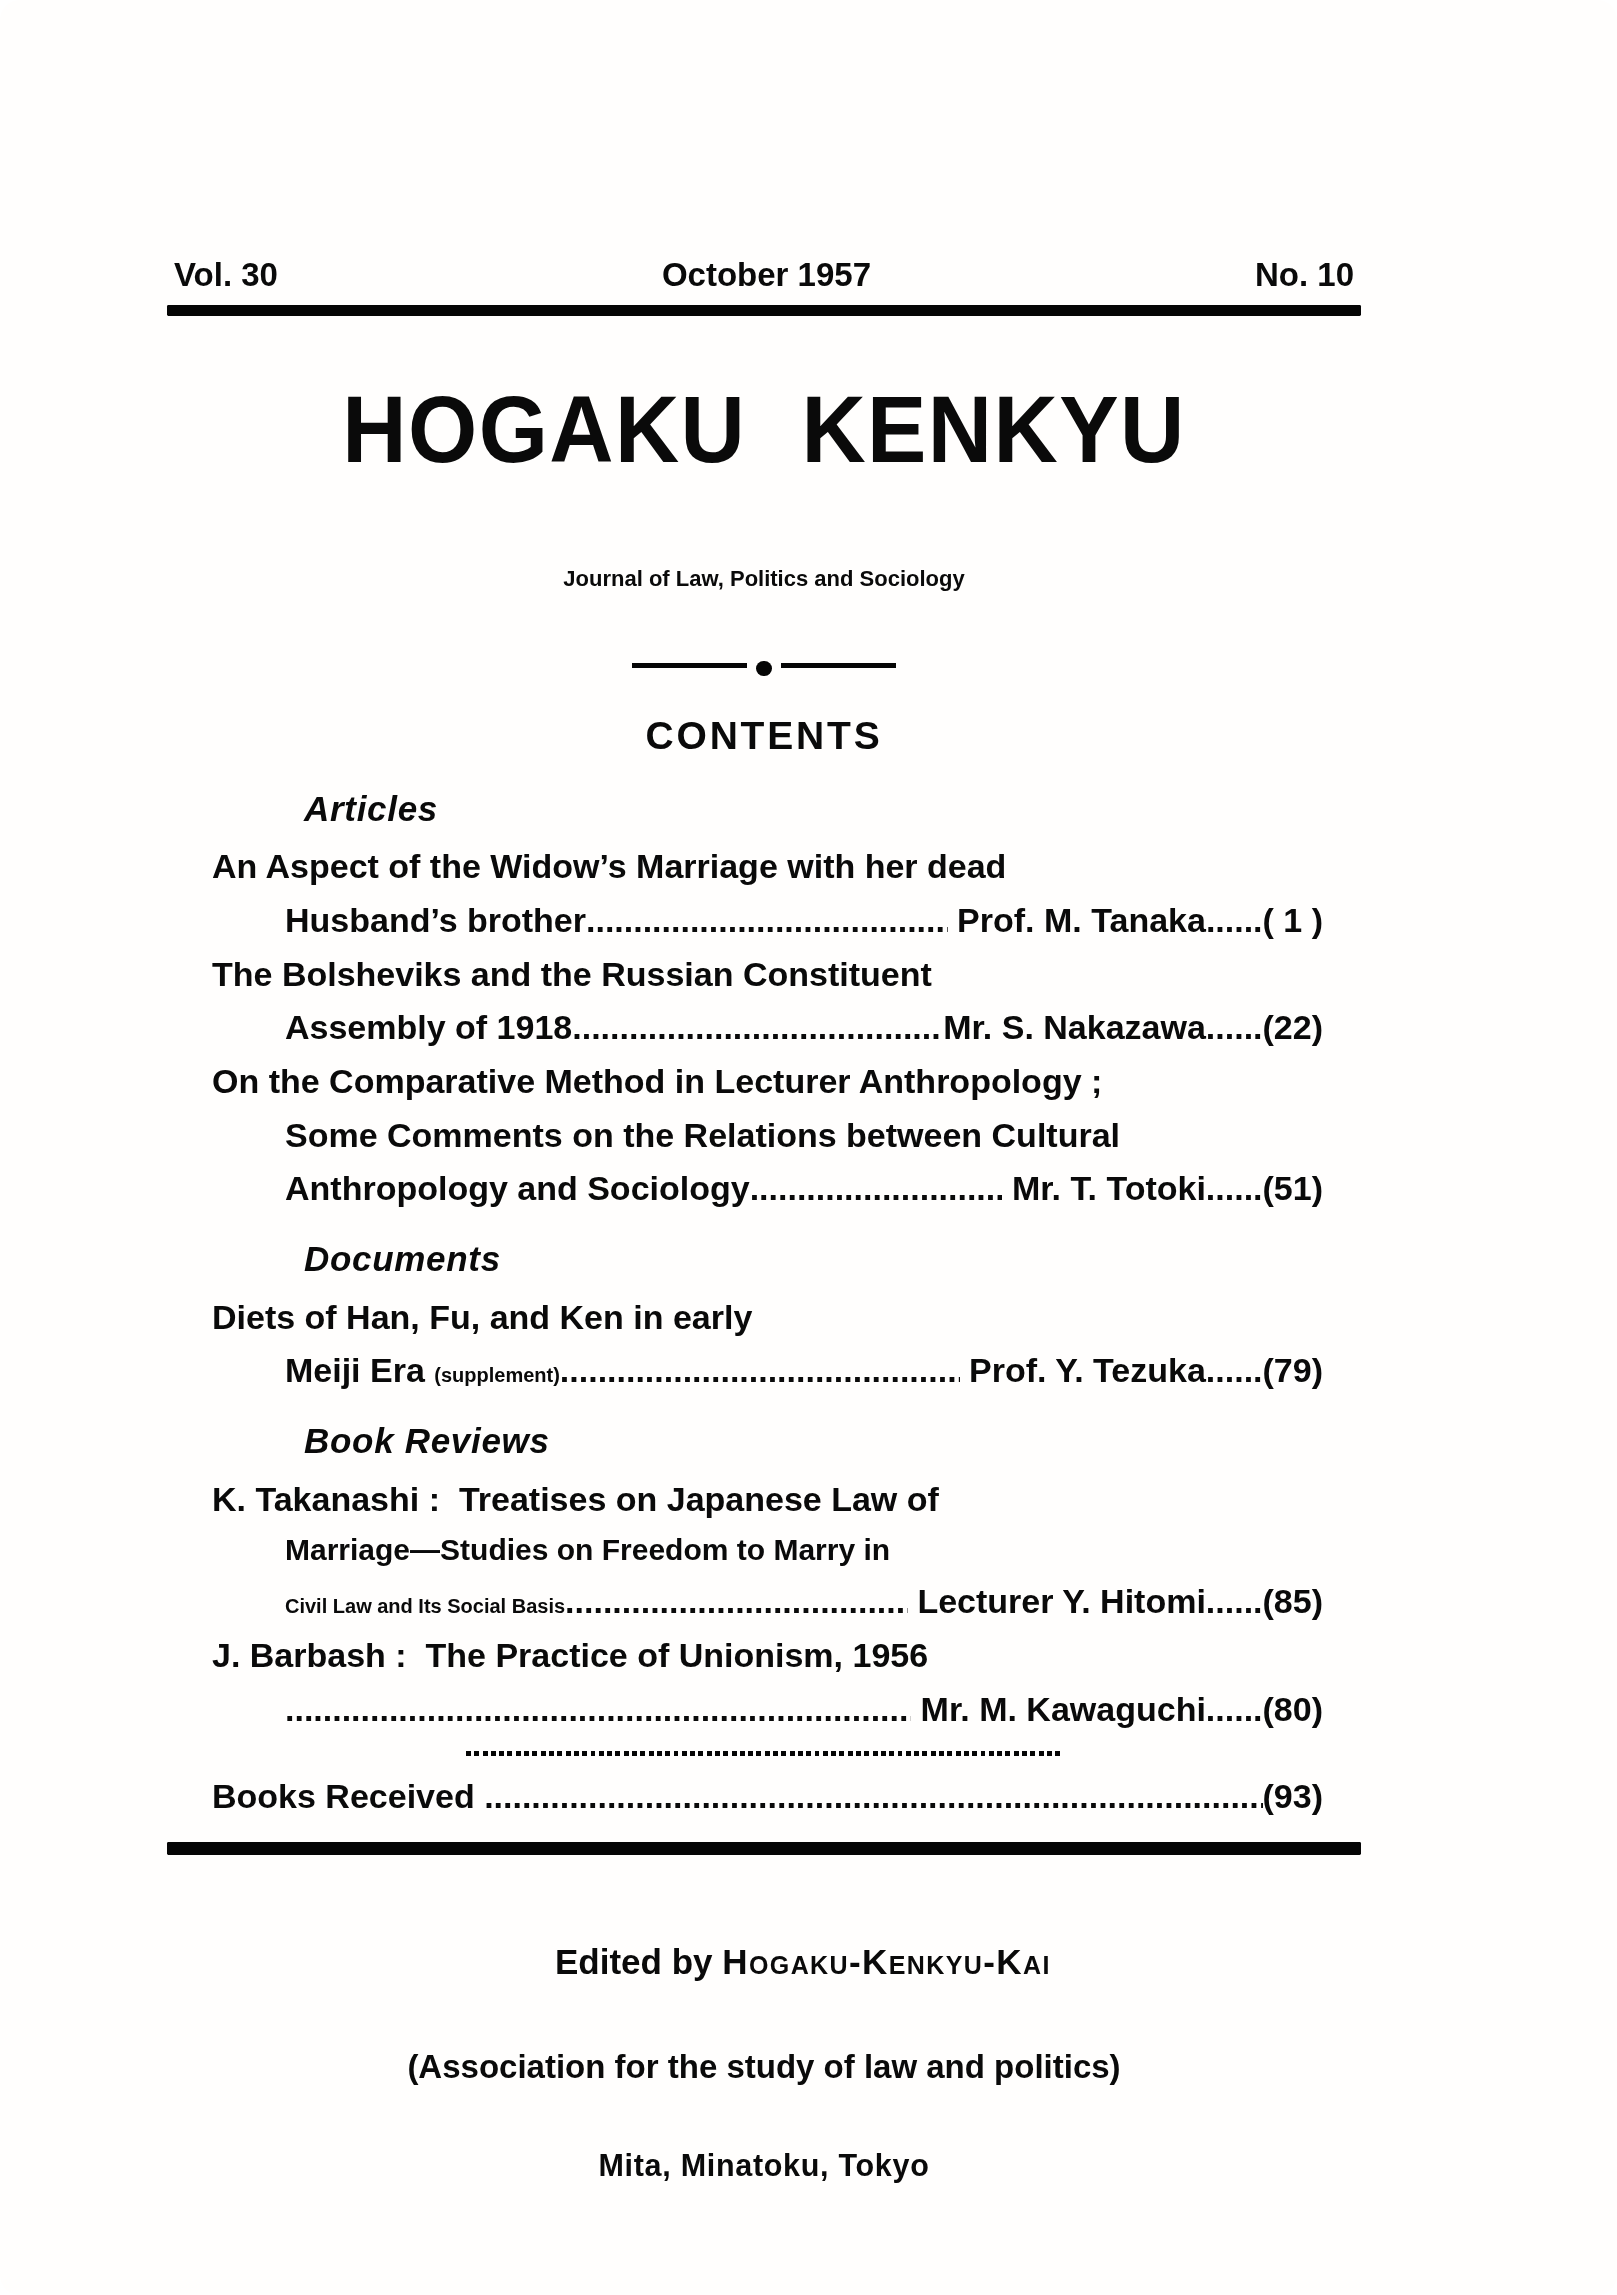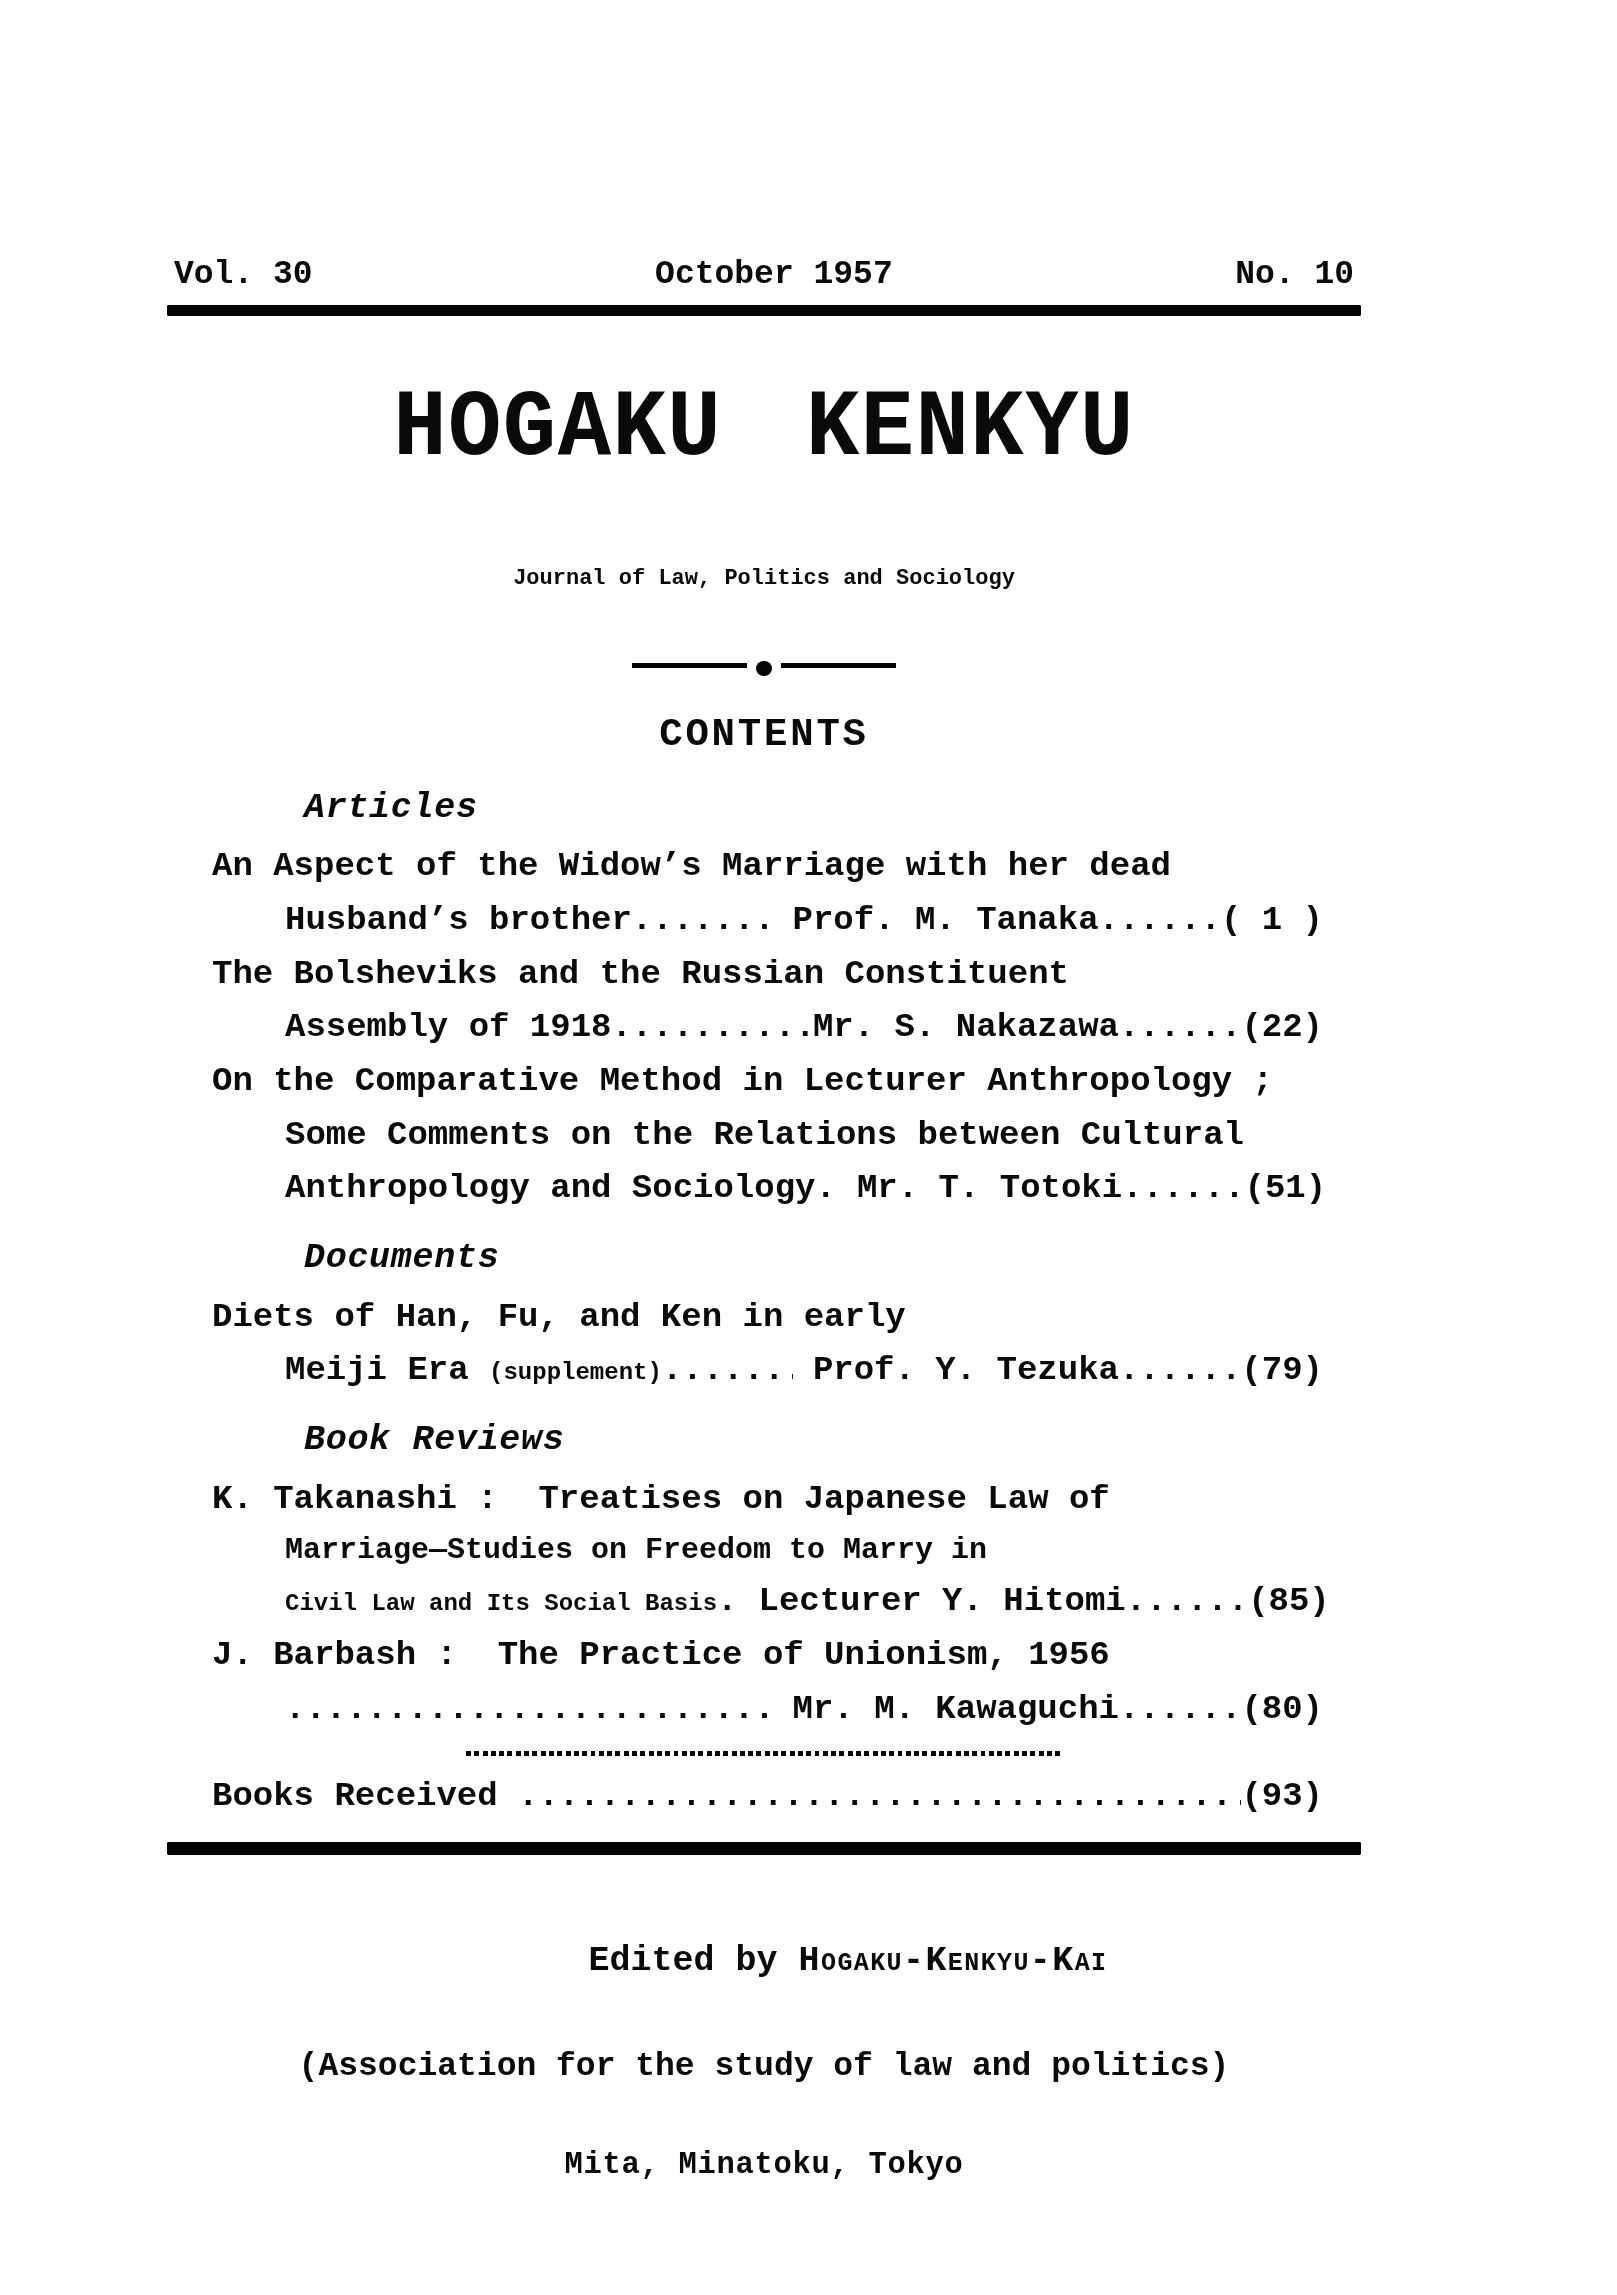--- a/index.html
+++ b/index.html
@@ -1,18 +1,18 @@
 <!DOCTYPE html>
 <html style="font-size:11px"><head>
 <meta charset="utf-8">
 <style>
   html,body { margin:0; padding:0; background:#ffffff; }
   .page {
     position:relative; width:1617px; height:2295px; background:#fffefd;
-    font-family:Liberation Mono, monospace;
+    font-family:Liberation Sans, sans-serif;
     font-weight:700; color:#0a0a0a; overflow:hidden;border-radius:20px;
   }
   .content { margin-left:167px; width:1194px; padding-top:258px; }
 
   
   .masthead { display:flex; justify-content:space-between; align-items:baseline;
               font-size:33px; line-height:1; padding:0 7px; }
   .rule { background:#050505; }
   .top-rule { height:11px; margin-top:14px; border-radius:1.4px; }
   .bottom-rule { height:12.5px; margin-top:29px; border-radius:1.4px; }
@@ -31,21 +31,21 @@
   
   .section-heading { font-style:italic; font-size:35px; line-height:1;
                      margin:36px 0 23.6px 137px; letter-spacing:0.7px; }
   .toc-entry { margin-top:20px; }
   .toc-line { font-size:34px; line-height:1; margin-top:19.4px; white-space:pre; }
   .first { margin-left:45px; }
   .cont  { margin-left:118px; }
   .leader-line { display:flex; align-items:baseline; padding-right:38px; }
   .leader-line > span { flex:0 0 auto; }
   .leader { flex:1 1 0 !important; min-width:21px; overflow:hidden; }
-  .small { font-size:24px;text-align:right; }
+  .small { font-size:20px;text-align:right; }
   .small-line { font-size:30px; }
 
   .dashed-divider { margin:25px auto 0; width:597px; height:4.9px;
     background:repeating-linear-gradient(90deg,#050505 0 4.9px,transparent 4.9px 8.3px); }
   .books-line { margin-top:23.6px; }
 
   
   .footer { text-align:center; }
   .edited-line { font-size:35px; line-height:1; margin-top:54px; white-space:pre; }
   .org-name { font-variant:small-caps; letter-spacing:1.4px; }

